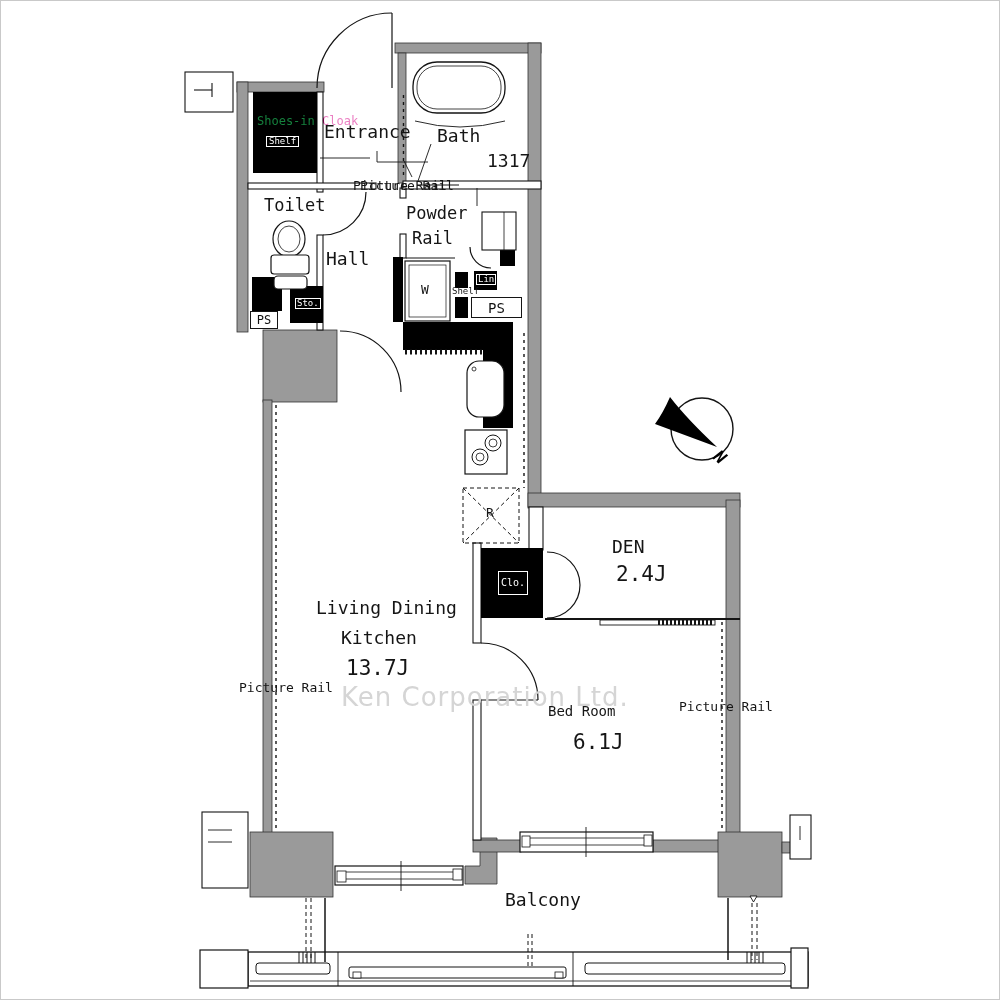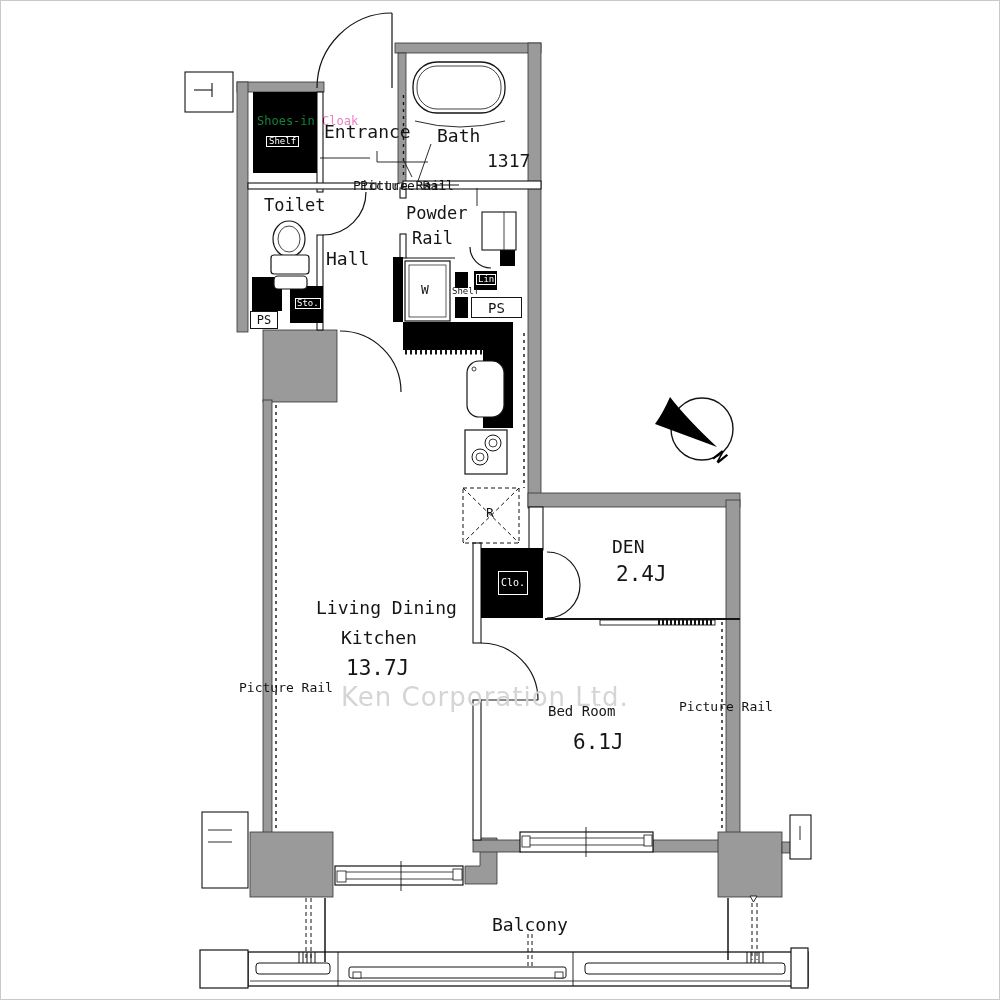--- a/index.html
+++ b/index.html
@@ -209,15 +209,15 @@
 <div class="boxlbl" style="left:498px;top:571px;font-size:10px;color:#fff;border:1px solid #fff;padding:6px 2px;background:#000;">Clo.</div>
 <div class="lbl" style="left:612px;top:538px;font-size:18px;">DEN</div>
 <div class="lbl" style="left:616px;top:563px;font-size:21px;">2.4J</div>
 <div class="lbl" style="left:316px;top:599px;font-size:18px;">Living Dining</div>
 <div class="lbl" style="left:341px;top:629px;font-size:18px;">Kitchen</div>
 <div class="lbl" style="left:346px;top:657px;font-size:21px;">13.7J</div>
 <div class="lbl" style="left:239px;top:681px;font-size:13px;">Picture Rail</div>
 <div class="lbl" style="left:548px;top:704px;font-size:14px;">Bed Room</div>
 <div class="lbl" style="left:573px;top:731px;font-size:21px;">6.1J</div>
 <div class="lbl" style="left:679px;top:700px;font-size:13px;">Picture Rail</div>
-<div class="lbl" style="left:492px;top:891px;font-size:18px;margin-top:25px;">Balcony</div>
+<div class="lbl" style="left:505px;top:891px;font-size:18px;">Balcony</div>
 
 </div>
 
 </body></html>

